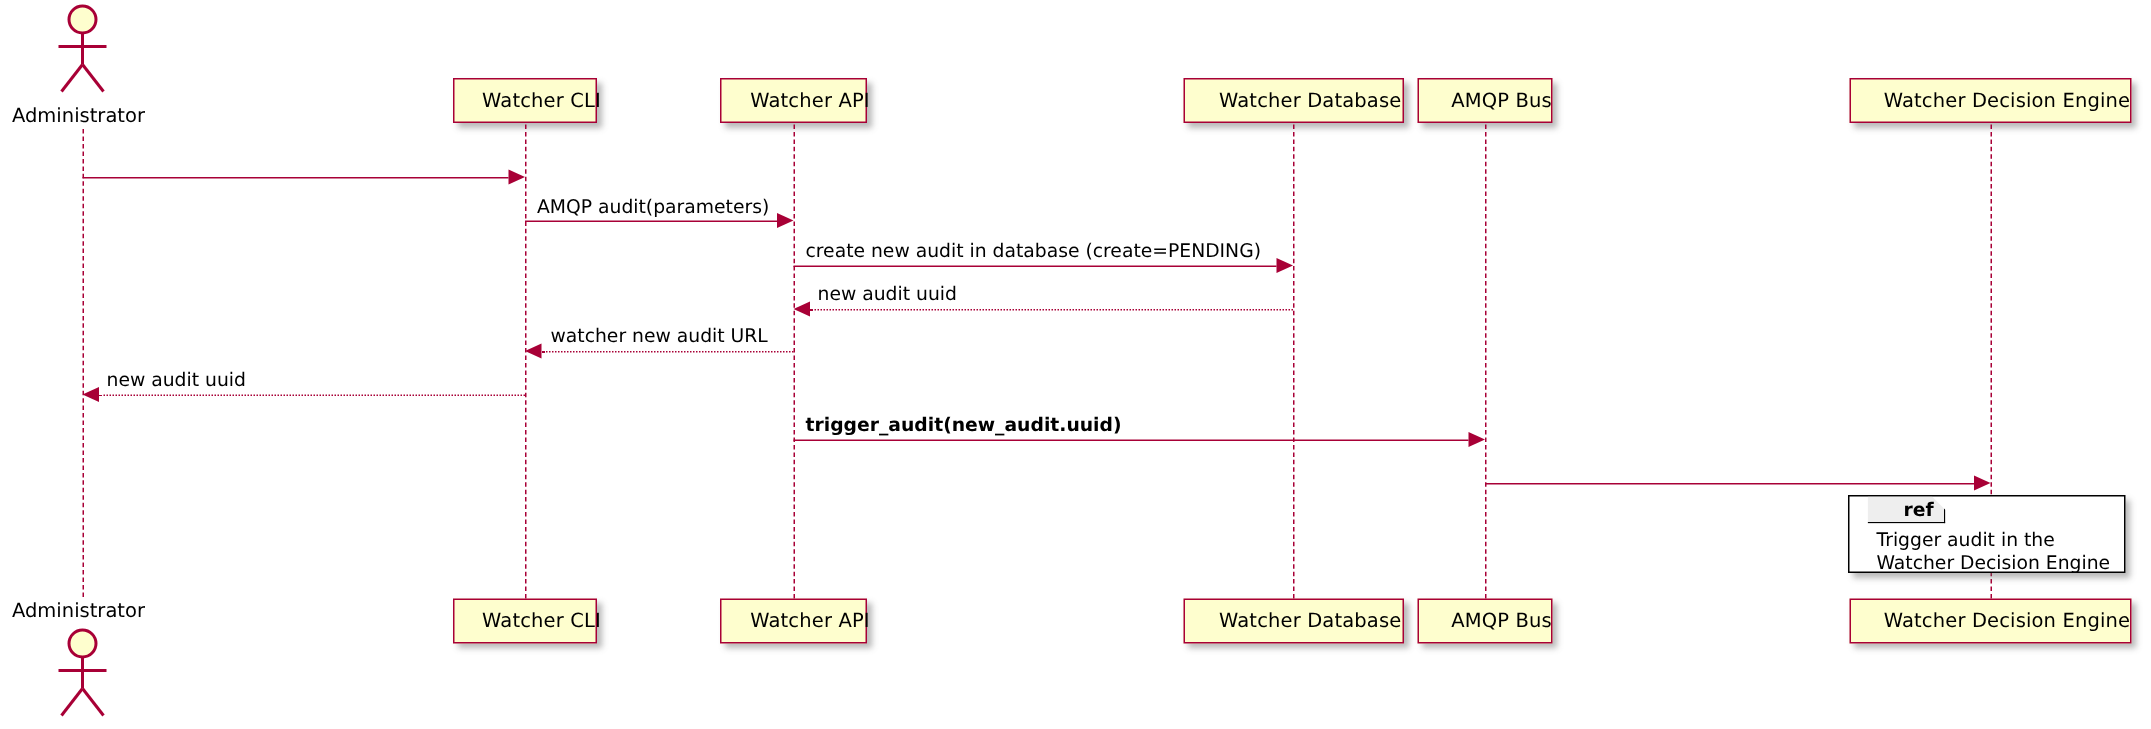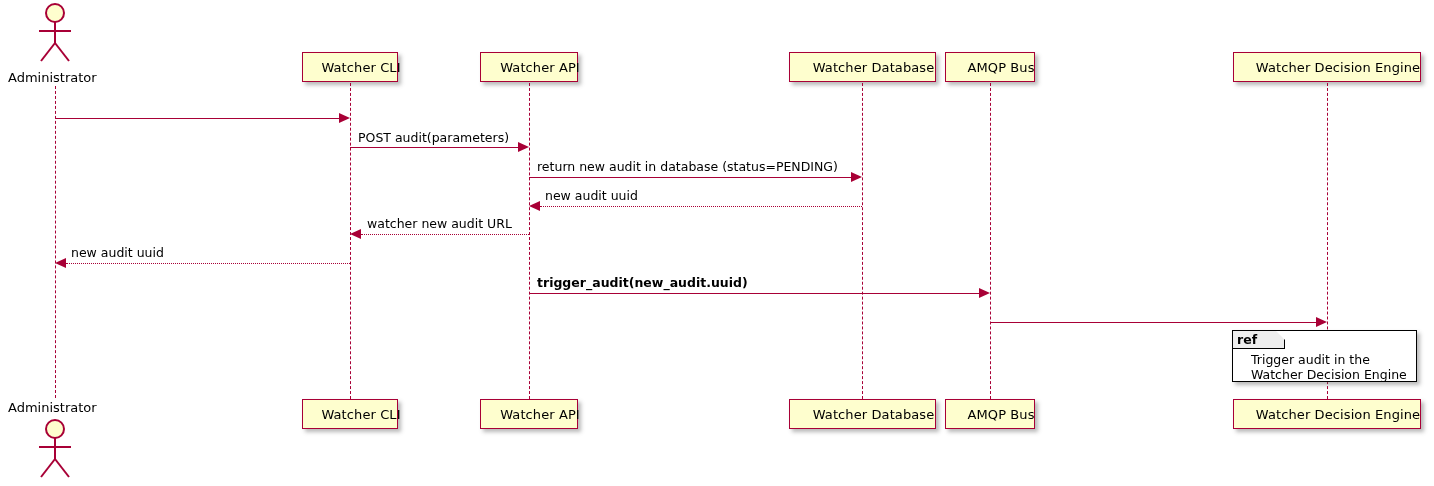--- a/index.html
+++ b/index.html
@@ -90,32 +90,32 @@
   
   .ref-box {
     position: absolute;
     box-sizing: border-box;
     background: #FFFFFF;
     border: 1.5px solid #000000;
     box-shadow: 3px 3px 4px rgba(100, 100, 100, 0.45);
   }
   .ref-tab {
     position: absolute;
-    left: 0;
+    left: 12px;
     top: 0;
     box-sizing: border-box;
     background: #EEEEEE;
     border-right: 1.5px solid #000000;
     border-bottom: 1.5px solid #000000;
     font-size: 12.5px;
     font-weight: bold;
     color: #000000;
     display: flex;
     align-items: center;
-    padding-left: 4px;
+    padding-left: 24px;
     clip-path: polygon(0 0, calc(100% - 9px) 0, 100% 9px, 100% 100%, 0 100%);
   }
   .ref-text {
     position: absolute;
     font-size: 12.5px;
     color: #000000;
     line-height: 15px;
     white-space: pre-line;
     text-align: left;
   }
@@ -192,25 +192,25 @@
   <div class="lifeline" style="left:529px; top:83px; height:316px;"></div>
   <div class="lifeline" style="left:862px; top:83px; height:316px;"></div>
   <div class="lifeline" style="left:990px; top:83px; height:316px;"></div>
   <div class="lifeline" style="left:1327px; top:83px; height:316px;"></div>
 
   <div class="msg-line" style="left:55px; top:118px; width:284px;"></div>
   <div class="arrow-head right" style="left:339px; top:113px;"></div>
 
   <div class="msg-line" style="left:350px; top:147px; width:168px;"></div>
   <div class="arrow-head right" style="left:518px; top:142px;"></div>
-  <div class="msg-label" style="left:358px; top:132px;">POST audit(parameters)</div>
+  <div class="msg-label" style="left:358px; top:132px;">AMQP audit(parameters)</div>
 
   <div class="msg-line" style="left:529px; top:177px; width:322px;"></div>
   <div class="arrow-head right" style="left:851px; top:172px;"></div>
-  <div class="msg-label" style="left:537px; top:161px;">return new audit in database (status=PENDING)</div>
+  <div class="msg-label" style="left:537px; top:161px;">create new audit in database (create=PENDING)</div>
 
   <div class="msg-line dotted" style="left:540px; top:206px; width:322px;"></div>
   <div class="arrow-head left" style="left:529px; top:201px;"></div>
   <div class="msg-label" style="left:545px; top:190px;">new audit uuid</div>
 
   <div class="msg-line dotted" style="left:361px; top:234px; width:168px;"></div>
   <div class="arrow-head left" style="left:350px; top:229px;"></div>
   <div class="msg-label" style="left:367px; top:218px;">watcher new audit URL</div>
 
   <div class="msg-line dotted" style="left:66px; top:263px; width:284px;"></div>

